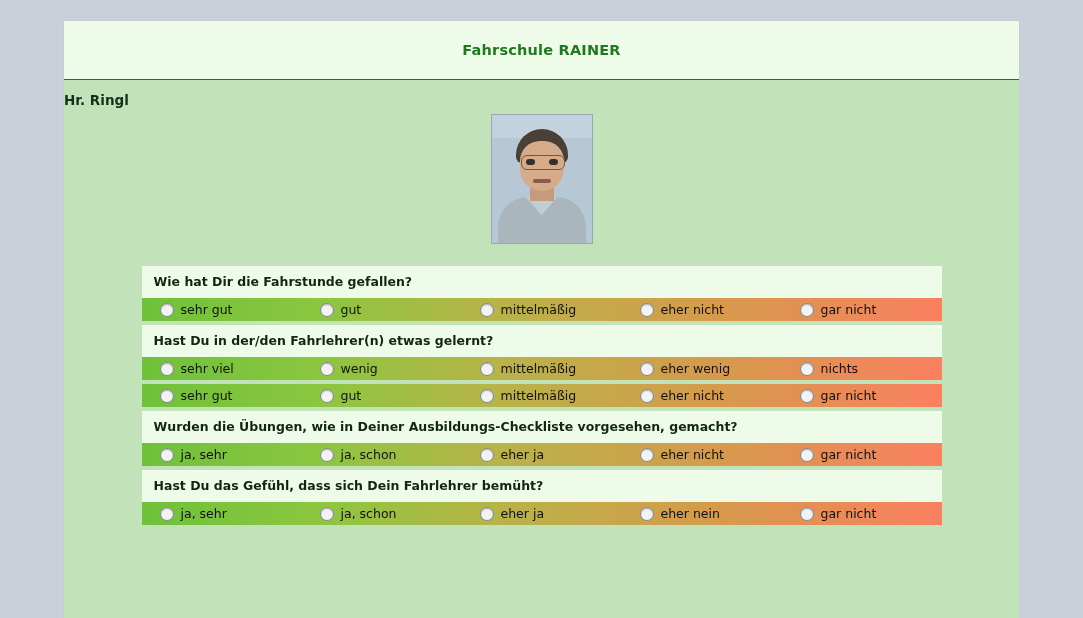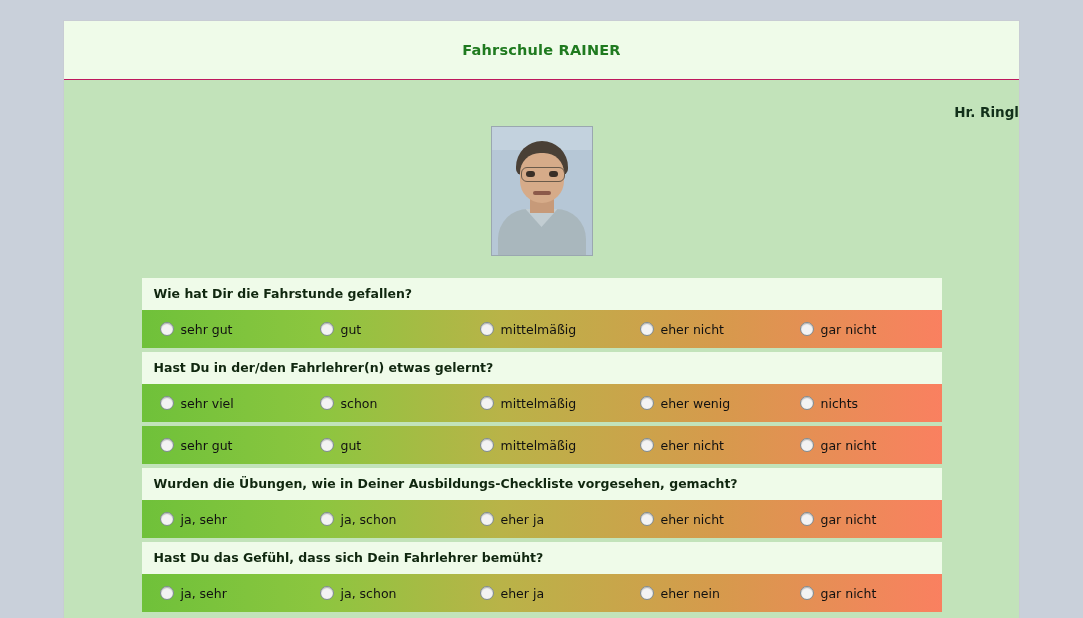--- a/index.html
+++ b/index.html
@@ -33,22 +33,22 @@
     align-items: center;
     justify-content: center;
   }
   .header-title {
     color: #1f7a1f;
     font-weight: bold;
     font-size: 14.5px;
     letter-spacing: 0.2px;
   }
   .instructor {
-    text-align: right;
-    padding-top: 24px;
+    text-align: left;
+    padding-top: 12px;
   }
   .instructor-name {
     font-weight: bold;
     font-size: 13.5px;
     color: #12301a;
   }
   .photo-wrap {
     margin: 6px auto 0 auto;
     width: 100px;
     height: 128px;
@@ -130,21 +130,21 @@
   .q-title {
     background: #effbe9;
     font-weight: bold;
     font-size: 12.5px;
     color: #10270f;
     padding: 8px 12px 9px 12px;
     box-sizing: border-box;
   }
   .q-options {
     display: flex;
-    height: 38px;
+    height: 23px;
     align-items: center;
     background: linear-gradient(to right, #6fc13a 0%, #8cc63f 22%, #b9b348 45%, #d69a4c 72%, #fa8060 100%);
   }
   .opt {
     flex: 1 1 20%;
     display: flex;
     align-items: center;
     gap: 7px;
     padding-left: 18px;
     box-sizing: border-box;
@@ -220,21 +220,21 @@
 
       <div class="q-block">
         <div class="q-title">Hast Du in der/den Fahrlehrer(n) etwas gelernt?</div>
         <div class="q-options">
           <label class="opt">
             <span class="radio"></span>
             <span class="opt-label">sehr viel</span>
           </label>
           <label class="opt">
             <span class="radio"></span>
-            <span class="opt-label">schon</span>
+            <span class="opt-label">wenig</span>
           </label>
           <label class="opt">
             <span class="radio"></span>
             <span class="opt-label">mittelmäßig</span>
           </label>
           <label class="opt">
             <span class="radio"></span>
             <span class="opt-label">eher wenig</span>
           </label>
           <label class="opt">

